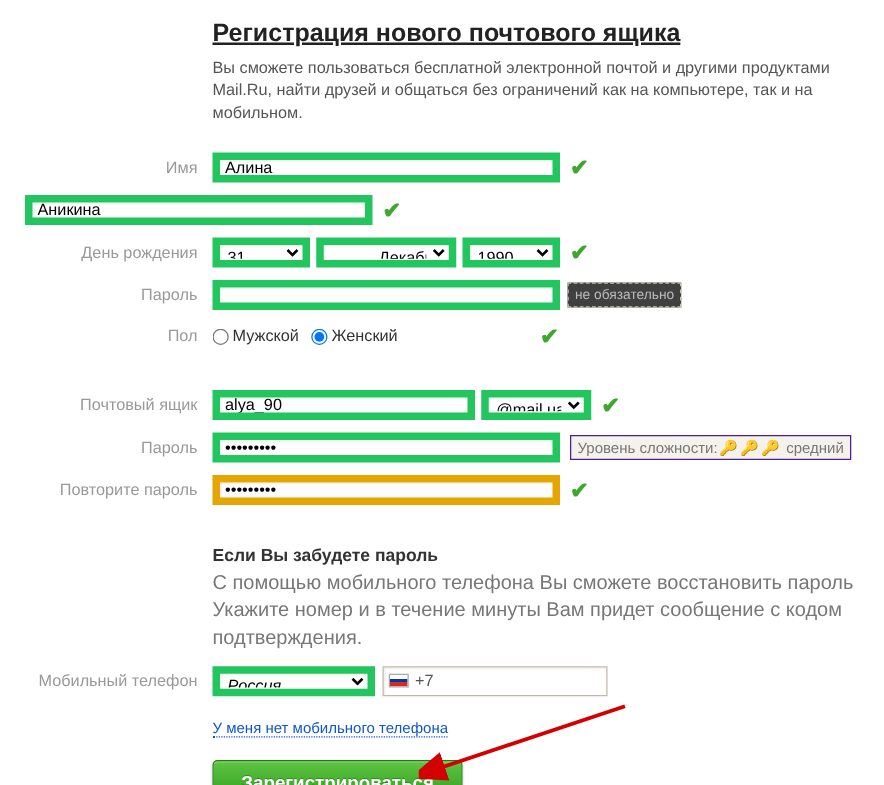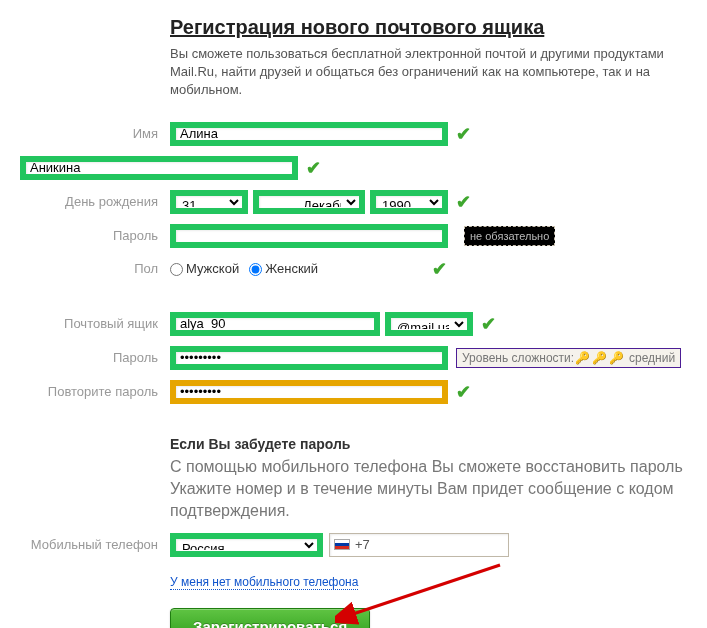--- a/index.html
+++ b/index.html
@@ -58,22 +58,22 @@
   .w-name { width: 278px; }
   .sel-day { width: 78px; }
   .sel-month { width: 112px; margin-left: 5px; padding-left: 40px;}
   .sel-year { width: 78px; margin-left: 5px;}
   .w-city { width: 278px; }
   .optional-tag {
     border: 1px dashed #c8c0b0;
     color: #bbb;
     font-size: 11px;
     padding: 3px 5px;
-    margin-left: 16px;
-    background: #000000;
+    margin-left: 6px;
+    background: #404040;
     text-align: right;
   }
   .radiogroup { display:flex; align-items:flex-end; gap:0; }
   .radiogroup label { color:#333; font-size:13px; margin-right:10px;}
   .radiogroup input { margin:0 3px 0 0; vertical-align:middle;}
   .w-mailuser { width: 210px; }
   .sel-mail { width: 88px; margin-left:5px;}
   .w-pass { width: 278px; }
   .pass-strength {
     margin-left: 8px;
@@ -104,21 +104,21 @@
     color:#333;
     margin-bottom:4px;
   }
   .subtext {
     margin-left:150px;
     color:#777;
     font-size:16px;
     line-height:1.4;
     margin-bottom:10px;
   }
-  .sel-country { width: 153px; }
+  .sel-country { width: 130px; font-style: italic; }
   .phone-prefix-box {
     display:flex; align-items:center;
     border:1px solid #c0b8a8;
     height:24px; margin-left:6px;
     box-shadow: inset 1px 1px 2px rgba(0,0,0,0.08);
     width:180px;
     padding:0 4px;
   }
   .flag-ru {
     width:16px; height:11px; display:inline-block;

